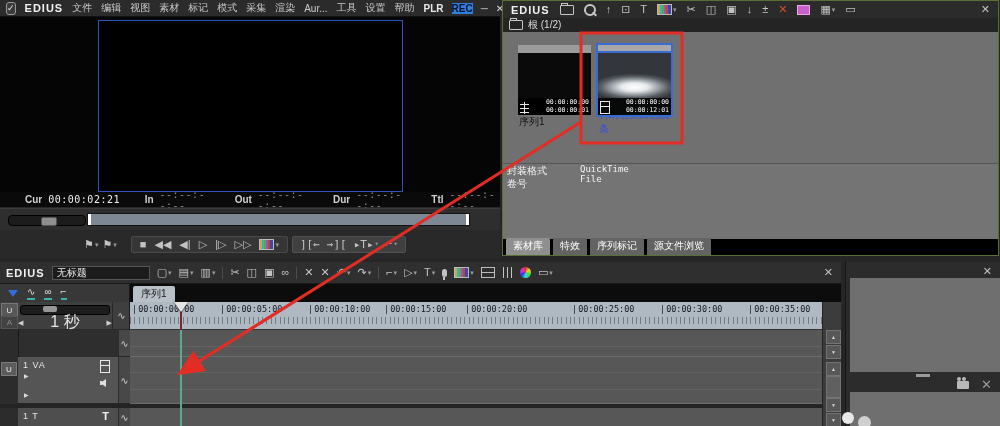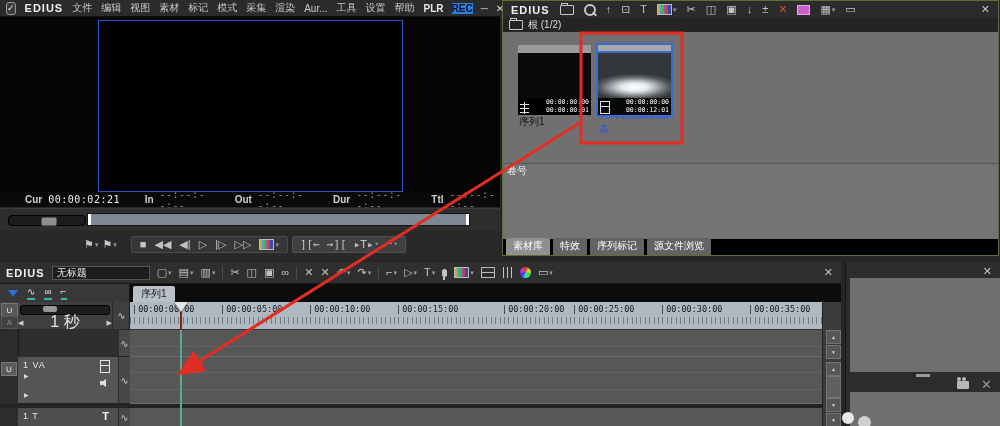--- a/index.html
+++ b/index.html
@@ -324,20 +324,24 @@
               <span>00:00:00:00</span><br>
               <span>00:00:12:01</span>
             </span>
           </div>
         </div>
         <div class="cliplabel">科幻唯美白色线条</div>
       </div>
     </div>
     <div class="props abs">
       <div class="proprow">
+        <span class="propc1">封装格式</span>
+        <span class="propc2 propval mono">QuickTime File</span>
+      </div>
+      <div class="proprow">
         <span class="propc1">卷号</span>
         <span class="propc2 propval mono"></span>
       </div>
     </div>
     <div class="bintabs abs">
       <span class="btab active">素材库</span>
       <span class="btab">特效</span>
       <span class="btab">序列标记</span>
       <span class="btab">源文件浏览</span>
     </div>
@@ -433,22 +437,22 @@
         <span class="zarr">▶</span>
       </div>
       <div class="wavebox abs">
           <span>∿</span>
         </div>
     </div>
     <div class="ruler abs">
       <span class="rlab mono" style="left:2px">00:00:00:00</span>
       <span class="rlab mono" style="left:90px">00:00:05:00</span>
       <span class="rlab mono" style="left:178px">00:00:10:00</span>
-      <span class="rlab mono" style="left:266px">00:00:15:00</span>
-      <span class="rlab mono" style="left:372px">00:00:20:00</span>
+      <span class="rlab mono" style="left:254px">00:00:15:00</span>
+      <span class="rlab mono" style="left:335px">00:00:20:00</span>
       <span class="rlab mono" style="left:442px">00:00:25:00</span>
       <span class="rlab mono" style="left:530px">00:00:30:00</span>
       <span class="rlab mono" style="left:618px">00:00:35:00</span>
       <div class="ticks"></div>
       <div class="phline-r"></div>
       <div class="playhead"></div>
     </div>
     <div class="tracks abs">
       <div class="trow" style="top:0;height:27px;">
           <div class="tinner" style="top:16px;"></div>

